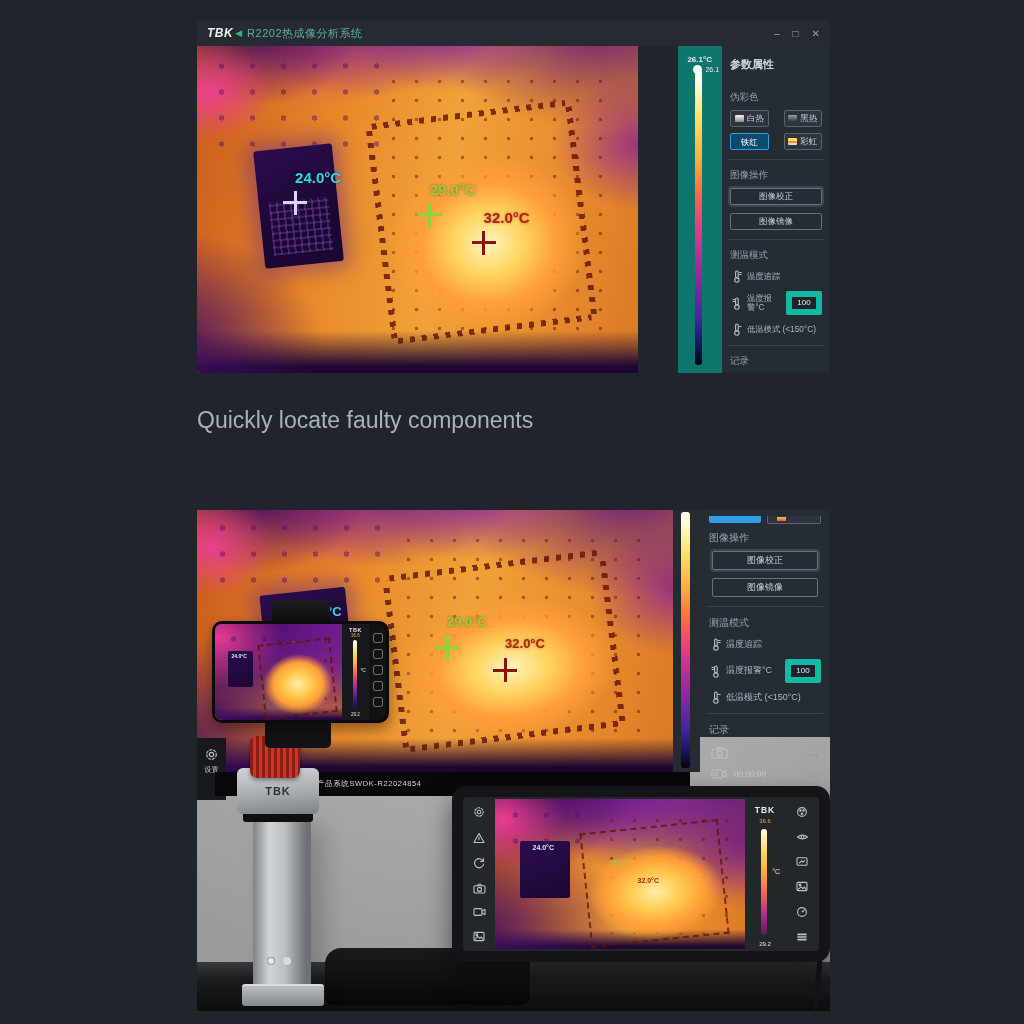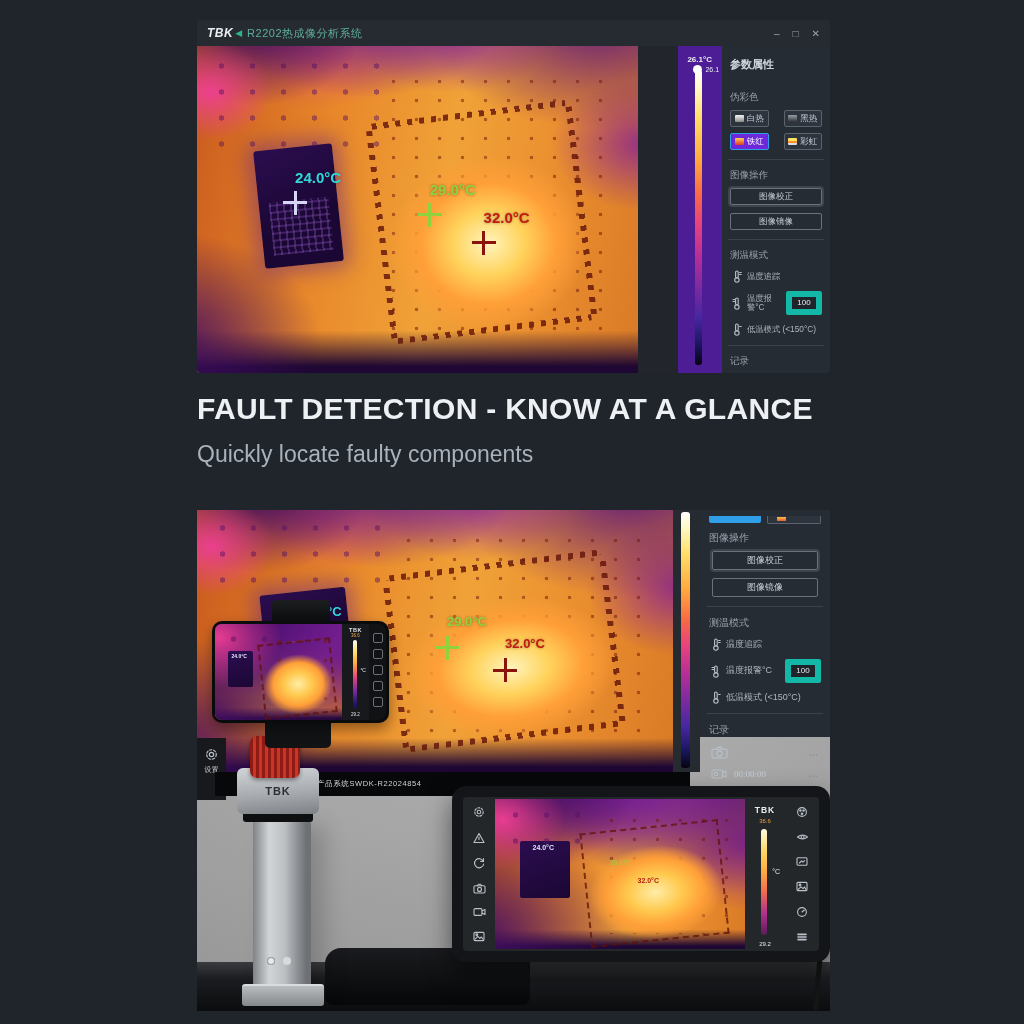--- a/index.html
+++ b/index.html
@@ -55,36 +55,36 @@
   .cross{display:block;position:relative;width:24px;height:24px;}
   .cross::before{content:"";position:absolute;left:0;right:0;top:10.5px;height:3px;background:var(--c);}
   .cross::after{content:"";position:absolute;top:0;bottom:0;left:10.5px;width:3px;background:var(--c);}
   .mlabel{position:absolute;left:12px;top:-22px;font-size:15px;font-weight:bold;white-space:nowrap;
       color:var(--lc);text-shadow:0 0 3px rgba(40,20,20,.45);}
   .m24{--c:#d8d6f6;--lc:#2fd8de;left:19.5%;top:44.2%;}
   .m29{--c:#8ed23e;--lc:#8ed23e;left:50%;top:48%;}
   .m32{--c:#8c130b;--lc:#c01b10;left:62.2%;top:56.5%;}
 
   
-  .scalestrip{width:47px;background:#4c1d95;position:relative;margin-left:40px;}
+  .scalestrip{width:47px;background:#0f766e;position:relative;margin-left:40px;}
   .scale-label{position:absolute;left:9px;top:9px;font-size:8px;font-weight:bold;color:#e8ecef;}
   .scale-dot{position:absolute;left:15px;top:19px;width:9px;height:9px;border-radius:50%;background:#fff;}
   .scale-val{position:absolute;left:27px;top:20px;font-size:7px;color:#e8ecef;}
   .scale-bar{position:absolute;left:17px;top:24px;bottom:8px;width:7px;border-radius:3px;
      background:linear-gradient(180deg,#ffffff 0%,#fff9c9 6%,#ffe06a 16%,#ffab3e 30%,#f96a44 42%,
                 #e8437c 52%,#b72f96 63%,#7b2aa0 74%,#4527a0 84%,#1b1660 93%,#05040f 100%);}
 
   
   .panel{width:110px;background:#262c34;box-sizing:border-box;padding:9px 8px;color:#aeb6bf;font-size:9px;}
   .p-title{font-size:11px;font-weight:bold;color:#ced6de;margin:2px 0 19px;}
   .p-sub{font-size:9.5px;color:#98a1ab;margin:7px 0 6px;}
   .pal-grid{display:grid;grid-template-columns:1fr 1fr;gap:6px 15px;}
   .pal-btn{height:15px;border:1px solid #5b636d;border-radius:2px;background:#2e343d;display:flex;
       align-items:center;justify-content:center;gap:3px;font-size:8.5px;color:#c6cdd5;cursor:pointer;}
-  .pal-btn.sel{background:#6d28d9;border-color:#2f9fe8;color:#fff;}
+  .pal-btn.sel{background:#0c4a6e;border-color:#2f9fe8;color:#fff;flex-direction:column;}
   .pal-ico{width:9px;height:7px;border-radius:1px;display:inline-block;}
   .pi-white{background:linear-gradient(180deg,#f5f5f5,#8a8a8a);}
   .pi-black{background:linear-gradient(180deg,#9aa0a6,#2c2f33);}
   .pi-iron{background:linear-gradient(180deg,#ffd34e,#e0352b);}
   .pi-rainbow{background:linear-gradient(180deg,#ffe25e 0 40%,#ff8c2e 40% 70%,#d8dde2 70%);}
   .hr{height:1px;background:#3a424c;margin:9px -2px;}
   .op-btn{display:block;width:90px;height:15px;line-height:14px;margin:0 auto 8px;border:1px solid #6a727c;
       border-radius:2px;text-align:center;font-size:8.5px;color:#c6cdd5;cursor:pointer;}
   .op-btn.focus{box-shadow:0 0 0 2px #3d454f;}
   .meas-row{display:flex;align-items:center;gap:5px;margin:8px 0;padding-left:2px;cursor:pointer;}
@@ -302,21 +302,20 @@
             <path d="M5.5 3.2 6.8 1.4h3.4l1.3 1.8"></path>
           </svg>
         <span class="dots">...</span>
       </div>
 
     </aside>
   </div>
 </section>
 
 <section class="headline">
-  <h1>FAULT DETECTION - KNOW AT A GLANCE</h1>
   <p>Quickly locate faulty components</p>
 </section>
 
 <section class="photo">
 
   <div class="monitor">
     <div class="thermal t-mon">
       <div class="chip-left">
           <i></i>
         </div>

